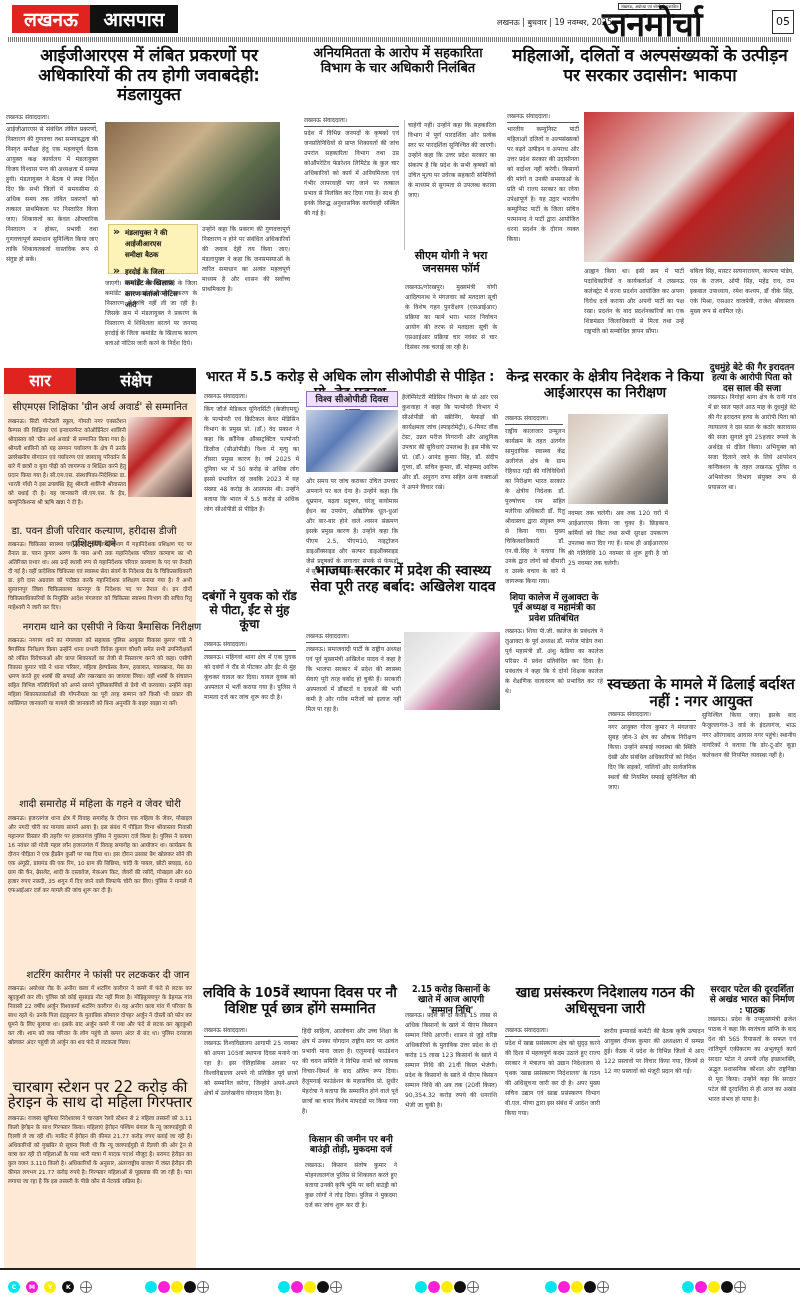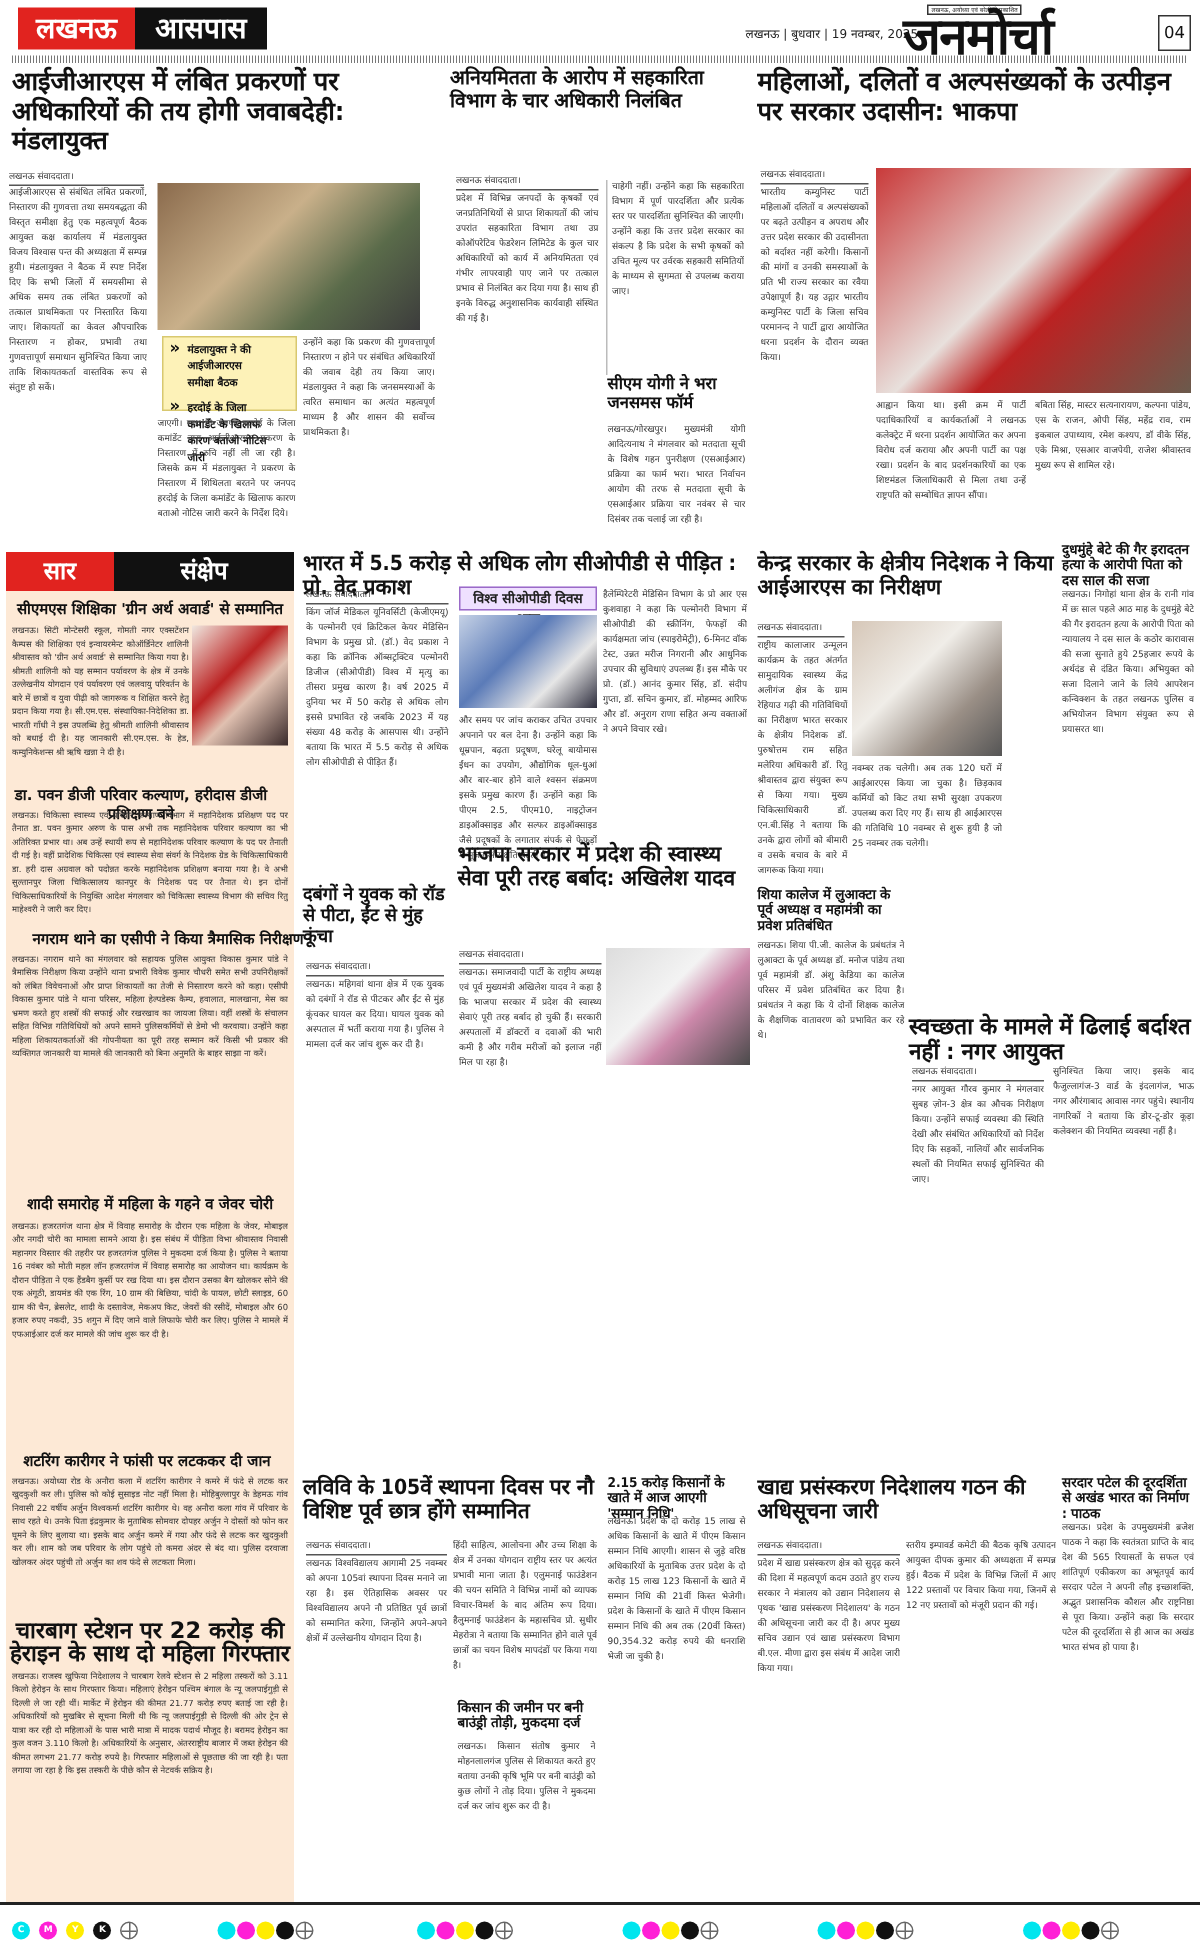--- a/index.html
+++ b/index.html
@@ -6,56 +6,56 @@
 body{width:800px;height:1295px;background:#fff;font-family:"DejaVu Sans",sans-serif;color:#111;position:relative;overflow:hidden}
 .abs{position:absolute}
 .masthead{left:0;top:0;width:800px;height:40px}
 .tag-red{left:12px;top:5px;width:78px;height:28px;background:#e1231f;color:#fff;font-weight:bold;font-size:19px;line-height:28px;text-align:center}
 .tag-black{left:90px;top:5px;width:88px;height:28px;background:#111;color:#fff;font-weight:bold;font-size:19px;line-height:28px;text-align:center}
 .hatch{left:8px;top:37px;width:784px;height:5px;background:repeating-linear-gradient(90deg,#777 0 1px,#fff 1px 2px)}
 .dateline{left:497px;top:16px;font-size:8px;color:#222}
 .brand{left:602px;top:0;font-size:34px;font-weight:bold;color:#111;font-family:"DejaVu Serif",serif;letter-spacing:-1px}
 .brand-tag{left:618px;top:3px;font-size:4px;border:1px solid #333;padding:0 2px}
 .pageno{left:772px;top:10px;width:22px;height:24px;border:1px solid #333;font-size:11px;text-align:center;line-height:22px}
-.hl{font-weight:bold;line-height:1.15;color:#111;font-family:"DejaVu Sans Condensed","DejaVu Sans",sans-serif}
+.hl{font-weight:bold;line-height:1.15;text-align:center;color:#111;font-family:"DejaVu Sans Condensed","DejaVu Sans",sans-serif}
 .byline{font-size:6px;color:#333;border-bottom:1px solid #555;padding-bottom:2px}
 .body{font-size:6px;line-height:10px;color:#333;text-align:justify}
 .col-rule{border-left:1px solid #bbb}
 .photo{background:linear-gradient(135deg,#8a6a4c,#c9b08a 40%,#5a6b4a 70%,#3c3c3c)}
 .photo2{background:linear-gradient(135deg,#c93a3a,#e8e0dc 45%,#b22 60%,#6b5a4c)}
 .photo3{background:linear-gradient(135deg,#d6c7b8,#f0ede8 40%,#9a8f86 70%,#555)}
 .photo4{background:linear-gradient(135deg,#c6d2e6,#5b7bb8 40%,#e6e6e6 70%,#2c2c3c)}
 .photo5{background:linear-gradient(135deg,#ddd,#f3f3f3 40%,#c8a 60%,#4a4a4a)}
 .photo6{background:linear-gradient(135deg,#f0e8e0,#b22 40%,#e0c0b0 60%,#3a2a2a)}
 .quote-box{background:#fdf2b8;border:1px solid #d8c870}
 .quote-item{font-size:7px;font-weight:bold;padding:3px 16px 3px 16px;position:relative;line-height:11px}
 .quote-item::before{content:"»";position:absolute;left:4px;top:1px;font-size:11px}
 .sar{left:4px;top:368px;width:192px;height:900px;background:#fde9d6}
 .sar-red{left:4px;top:368px;width:72px;height:26px;background:#e1231f;color:#fff;font-weight:bold;font-size:16px;text-align:center;line-height:26px}
 .sar-black{left:76px;top:368px;width:120px;height:26px;background:#111;color:#fff;font-weight:bold;font-size:16px;text-align:center;line-height:26px}
-.sub-hl{font-size:10px;font-weight:bold;text-align:center;line-height:13px}
+.sub-hl{font-size:10px;font-weight:normal;text-align:center;line-height:13px}
 .sar-body{font-size:5.6px;line-height:9px;color:#333;text-align:justify}
 .badge-blue{background:#efe0ff;border:1px solid #9a6ac8;color:#222;font-size:9px;font-weight:bold;text-align:center}
 .regmarks{left:0;top:1268px;width:800px;height:27px;border-top:2px solid #222}
 .dot{display:inline-block;width:12px;height:12px;border-radius:50%;margin-right:1px;vertical-align:middle;font-size:6px;color:#fff;text-align:center;line-height:12px;font-weight:bold}
 .cross{display:inline-block;width:12px;height:12px;border-radius:50%;border:1px solid #666;vertical-align:middle;position:relative}
 .cross::before{content:"";position:absolute;left:5px;top:0;width:1px;height:10px;background:#666}
 .cross::after{content:"";position:absolute;left:0;top:5px;width:10px;height:1px;background:#666}
 .mark-group{position:absolute;top:6px}
 </style>
 </head>
 <body>
 
 <div class="abs masthead"></div>
 <div class="abs tag-red">लखनऊ</div>
 <div class="abs tag-black">आसपास</div>
 <div class="abs dateline">लखनऊ | बुधवार | 19 नवम्बर, 2025</div>
 <div class="abs brand-tag">लखनऊ, अयोध्या एवं बरेली से प्रकाशित</div>
 <div class="abs brand">जनमोर्चा</div>
-<div class="abs pageno">04</div>
+<div class="abs pageno">05</div>
 <div class="abs hatch"></div>
 
 <div class="abs hl" style="left:8px;top:46px;width:282px;font-size:17px">आईजीआरएस में लंबित प्रकरणों पर अधिकारियों की तय होगी जवाबदेही: मंडलायुक्त</div>
 <div class="abs byline" style="left:6px;top:113px;width:90px">लखनऊ संवाददाता।</div>
 <div class="abs body" style="left:6px;top:124px;width:92px;height:198px;overflow:hidden">आईजीआरएस से संबंधित लंबित प्रकरणों, निस्तारण की गुणवत्ता तथा समयबद्धता की विस्तृत समीक्षा हेतु एक महत्वपूर्ण बैठक आयुक्त कक्ष कार्यालय में मंडलायुक्त विजय विश्वास पन्त की अध्यक्षता में सम्पन्न हुयी। मंडलायुक्त ने बैठक में स्पष्ट निर्देश दिए कि सभी जिलों में समयसीमा से अधिक समय तक लंबित प्रकरणों को तत्काल प्राथमिकता पर निस्तारित किया जाए। शिकायतों का केवल औपचारिक निस्तारण न होकर, प्रभावी तथा गुणवत्तापूर्ण समाधान सुनिश्चित किया जाए ताकि शिकायतकर्ता वास्तविक रूप से संतुष्ट हो सकें।</div>
 <div class="abs photo" style="left:105px;top:122px;width:175px;height:98px"></div>
 <div class="abs quote-box" style="left:108px;top:224px;width:90px;height:50px">
   <div class="quote-item">मंडलायुक्त ने की आईजीआरएस समीक्षा बैठक</div>
   <div class="quote-item">हरदोई के जिला कमांडेंट के खिलाफ कारण बताओ नोटिस जारी</div>
 </div>
@@ -86,21 +86,21 @@
 
 <div class="abs sub-hl" style="left:0;top:524px;width:188px">डा. पवन डीजी परिवार कल्याण, हरीदास डीजी प्रशिक्षण बने</div>
 <div class="abs sar-body" style="left:8px;top:540px;width:184px;height:76px;overflow:hidden">लखनऊ। चिकित्सा स्वास्थ्य एवं परिवार कल्याण विभाग में महानिदेशक प्रशिक्षण पद पर तैनात डा. पवन कुमार अरुण के पास अभी तक महानिदेशक परिवार कल्याण का भी अतिरिक्त प्रभार था। अब उन्हें स्थायी रूप से महानिदेशक परिवार कल्याण के पद पर तैनाती दी गई है। वहीं प्रादेशिक चिकित्सा एवं स्वास्थ्य सेवा संवर्ग के निदेशक ग्रेड के चिकित्साधिकारी डा. हरी दास अग्रवाल को पदोन्नत करके महानिदेशक प्रशिक्षण बनाया गया है। वे अभी सुल्तानपुर जिला चिकित्सालय कानपुर के निदेशक पद पर तैनात थे। इन दोनों चिकित्साधिकारियों के नियुक्ति आदेश मंगलवार को चिकित्सा स्वास्थ्य विभाग की सचिव रितु माहेश्वरी ने जारी कर दिए।</div>
 
 <div class="abs sub-hl" style="left:18px;top:620px;width:188px">नगराम थाने का एसीपी ने किया त्रैमासिक निरीक्षण</div>
 <div class="abs sar-body" style="left:8px;top:636px;width:184px;height:152px;overflow:hidden">लखनऊ। नगराम थाने का मंगलवार को सहायक पुलिस आयुक्त विकास कुमार पांडे ने त्रैमासिक निरीक्षण किया उन्होंने थाना प्रभारी विवेक कुमार चौधरी समेत सभी उपनिरीक्षकों को लंबित विवेचनाओं और प्राप्त शिकायतों का तेजी से निस्तारण करने को कहा। एसीपी विकास कुमार पांडे ने थाना परिसर, महिला हेल्पडेस्क कैम्प, हवालात, मालखाना, मेस का भ्रमण करते हुए शस्त्रों की सफाई और रखरखाव का जायजा लिया। वहीं शस्त्रों के संचालन सहित विभिन्न गतिविधियों को अपने सामने पुलिसकर्मियों से डेमो भी करवाया। उन्होंने कहा महिला शिकायतकर्ताओं की गोपनीयता का पूरी तरह सम्मान करें किसी भी प्रकार की व्यक्तिगत जानकारी या मामले की जानकारी को बिना अनुमति के बाहर साझा ना करें।</div>
 
 <div class="abs sub-hl" style="left:6px;top:797px;width:188px">शादी समारोह में महिला के गहने व जेवर चोरी</div>
 <div class="abs sar-body" style="left:8px;top:814px;width:184px;height:150px;overflow:hidden">लखनऊ। हजरतगंज थाना क्षेत्र में विवाह समारोह के दौरान एक महिला के जेवर, मोबाइल और नगदी चोरी का मामला सामने आया है। इस संबंध में पीड़िता विभा श्रीवास्तव निवासी महानगर विस्तार की तहरीर पर हजरतगंज पुलिस ने मुकदमा दर्ज किया है। पुलिस ने बताया 16 नवंबर को मोती महल लॉन हजरतगंज में विवाह समारोह का आयोजन था। कार्यक्रम के दौरान पीड़िता ने एक हैंडबैग कुर्सी पर रख दिया था। इस दौरान उसका बैग खोलकर सोने की एक अंगूठी, डायमंड की एक रिंग, 10 ग्राम की बिछिया, चांदी के पायल, छोटी स्लाइड, 60 ग्राम की चैन, ब्रेसलेट, शादी के दस्तावेज, मेकअप किट, जेवरों की रसीदें, मोबाइल और 60 हजार रुपए नकदी, 35 शगुन में दिए जाने वाले लिफाफे चोरी कर लिए। पुलिस ने मामले में एफआईआर दर्ज कर मामले की जांच शुरू कर दी है।</div>
 
-<div class="abs sub-hl" style="left:4px;top:968px;width:188px">शटरिंग कारीगर ने फांसी पर लटककर दी जान</div>
+<div class="abs sub-hl" style="left:14px;top:968px;width:188px">शटरिंग कारीगर ने फांसी पर लटककर दी जान</div>
 <div class="abs sar-body" style="left:8px;top:984px;width:184px;height:88px;overflow:hidden">लखनऊ। अयोध्या रोड के अनौरा कला में शटरिंग कारीगर ने कमरे में फंदे से लटक कर खुदकुशी कर ली। पुलिस को कोई सुसाइड नोट नहीं मिला है। मोहिबुल्लापुर के डेहमऊ गांव निवासी 22 वर्षीय अर्जुन विश्वकर्मा शटरिंग कारीगर थे। वह अनौरा कला गांव में परिवार के साथ रहते थे। उनके पिता इंद्रकुमार के मुताबिक सोमवार दोपहर अर्जुन ने दोस्तों को फोन कर घूमने के लिए बुलाया था। इसके बाद अर्जुन कमरे में गया और फंदे से लटक कर खुदकुशी कर ली। शाम को जब परिवार के लोग पहुंचे तो कमरा अंदर से बंद था। पुलिस दरवाजा खोलकर अंदर पहुंची तो अर्जुन का शव फंदे से लटकता मिला।</div>
 
 <div class="abs sub-hl" style="left:6px;top:1080px;width:188px;font-size:15px;line-height:15px">चारबाग स्टेशन पर 22 करोड़ की हेराइन के साथ दो महिला गिरफ्तार</div>
 <div class="abs sar-body" style="left:8px;top:1114px;width:184px;height:150px;overflow:hidden">लखनऊ। राजस्व खुफिया निदेशालय ने चारबाग रेलवे स्टेशन से 2 महिला तस्करों को 3.11 किलो हेरोइन के साथ गिरफ्तार किया। महिलाएं हेरोइन पश्चिम बंगाल के न्यू जलपाईगुड़ी से दिल्ली ले जा रही थीं। मार्केट में हेरोइन की कीमत 21.77 करोड़ रुपए बताई जा रही है। अधिकारियों को मुखबिर से सूचना मिली थी कि न्यू जलपाईगुड़ी से दिल्ली की ओर ट्रेन से यात्रा कर रही दो महिलाओं के पास भारी मात्रा में मादक पदार्थ मौजूद है। बरामद हेरोइन का कुल वजन 3.110 किलो है। अधिकारियों के अनुसार, अंतरराष्ट्रीय बाजार में जब्त हेरोइन की कीमत लगभग 21.77 करोड़ रुपये है। गिरफ्तार महिलाओं से पूछताछ की जा रही है। पता लगाया जा रहा है कि इस तस्करी के पीछे कौन से नेटवर्क सक्रिय है।</div>
 
 <div class="abs hl" style="left:202px;top:368px;width:296px;font-size:14px">भारत में 5.5 करोड़ से अधिक लोग सीओपीडी से पीड़ित : प्रो. वेद प्रकाश</div>
 <div class="abs byline" style="left:204px;top:392px;width:95px">लखनऊ संवाददाता।</div>
 <div class="abs body" style="left:204px;top:404px;width:95px;height:180px;overflow:hidden">किंग जॉर्ज मेडिकल यूनिवर्सिटी (केजीएमयू) के पल्मोनरी एवं क्रिटिकल केयर मेडिसिन विभाग के प्रमुख प्रो. (डॉ.) वेद प्रकाश ने कहा कि क्रॉनिक ऑब्सट्रक्टिव पल्मोनरी डिजीज (सीओपीडी) विश्व में मृत्यु का तीसरा प्रमुख कारण है। वर्ष 2025 में दुनिया भर में 50 करोड़ से अधिक लोग इससे प्रभावित रहे जबकि 2023 में यह संख्या 48 करोड़ के आसपास थी। उन्होंने बताया कि भारत में 5.5 करोड़ से अधिक लोग सीओपीडी से पीड़ित हैं।</div>
 <div class="abs badge-blue" style="left:306px;top:391px;width:92px;height:16px">विश्व सीओपीडी दिवस आज</div>
 <div class="abs photo4" style="left:306px;top:410px;width:92px;height:62px"></div>

